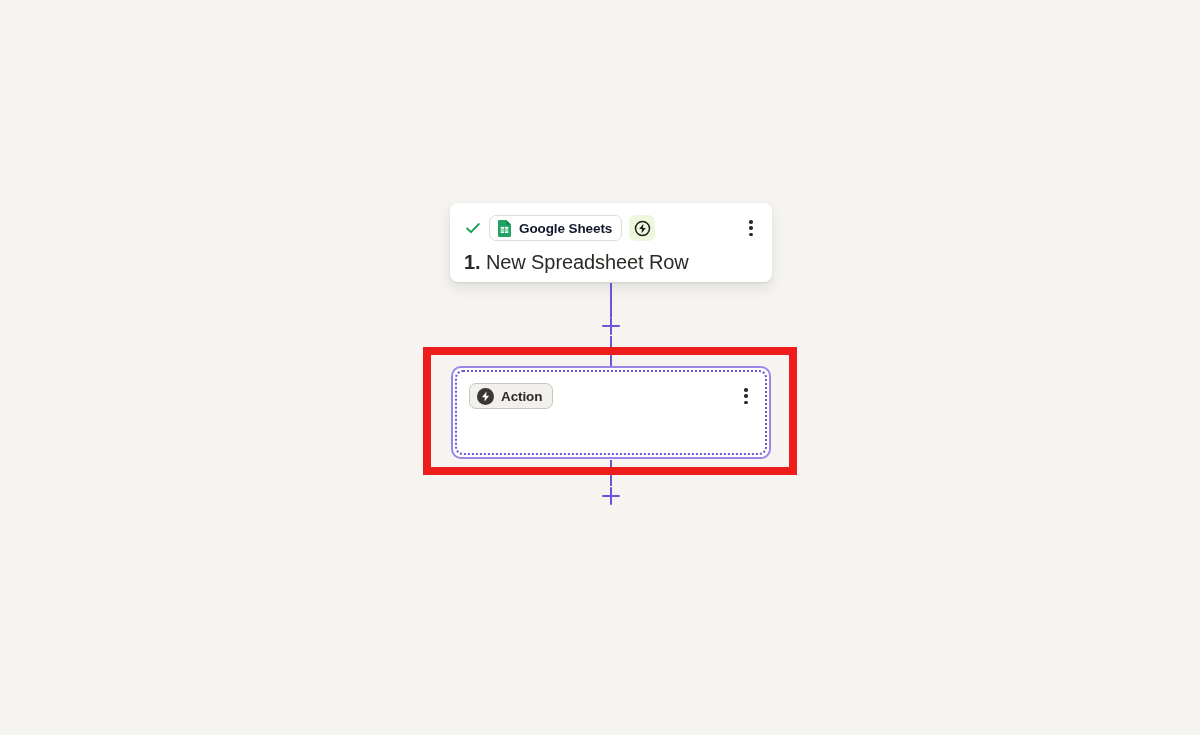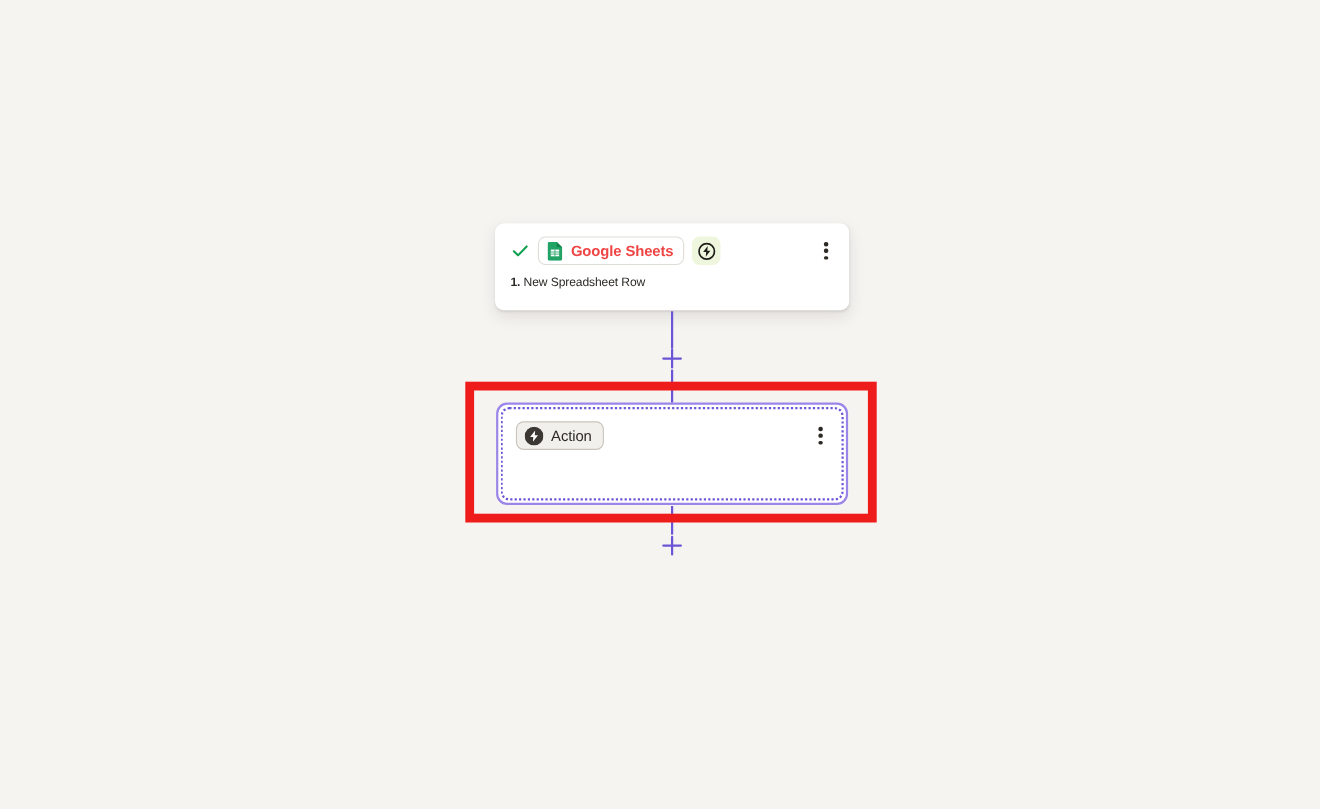--- a/index.html
+++ b/index.html
@@ -58,21 +58,21 @@
     background: #ffffff;
     border: 1px solid #e0ddd8;
     border-radius: 7px;
     height: 26px;
     padding: 0 9px 0 7px;
     box-sizing: border-box;
   }
   .app-pill .app-label {
     font-size: 13.5px;
     font-weight: bold;
-    color: #ef4444;
+    color: #0f172a;
     letter-spacing: -0.1px;
     white-space: nowrap;
   }
   .sheets-icon { width: 15px; height: 17px; display: block; }
 
   .instant-badge {
     width: 26px;
     height: 26px;
     margin-left: 7px;
     border-radius: 7px;
@@ -102,21 +102,21 @@
   .kebab i {
     display: block;
     width: 3.5px;
     height: 3.5px;
     border-radius: 50%;
     background: #2d2a26;
   }
 
   .card-title {
     margin-top: 10px;
-    font-size: 11px;
+    font-size: 20px;
     color: #2d2a26;
     letter-spacing: -0.1px;
     white-space: nowrap;
   }
   .card-title .num { font-weight: bold; }
   .card-title .txt { font-weight: normal; }
   .card-title.placeholder .txt { color: #8a857e; }
 
   
   .conn-line {
@@ -177,21 +177,21 @@
     gap: 7px;
     background: #f2f0ec;
     border: 1px solid #c9c4bc;
     border-radius: 7px;
     height: 26px;
     padding: 0 10px 0 7px;
     box-sizing: border-box;
   }
   .action-pill .app-label {
     font-size: 13.5px;
-    font-weight: normal;
+    font-weight: bold;
     color: #2d2a26;
     letter-spacing: -0.1px;
   }
 
   
   #highlight-box {
     position: absolute;
     left: 423px;
     top: 347px;
     width: 374px;

